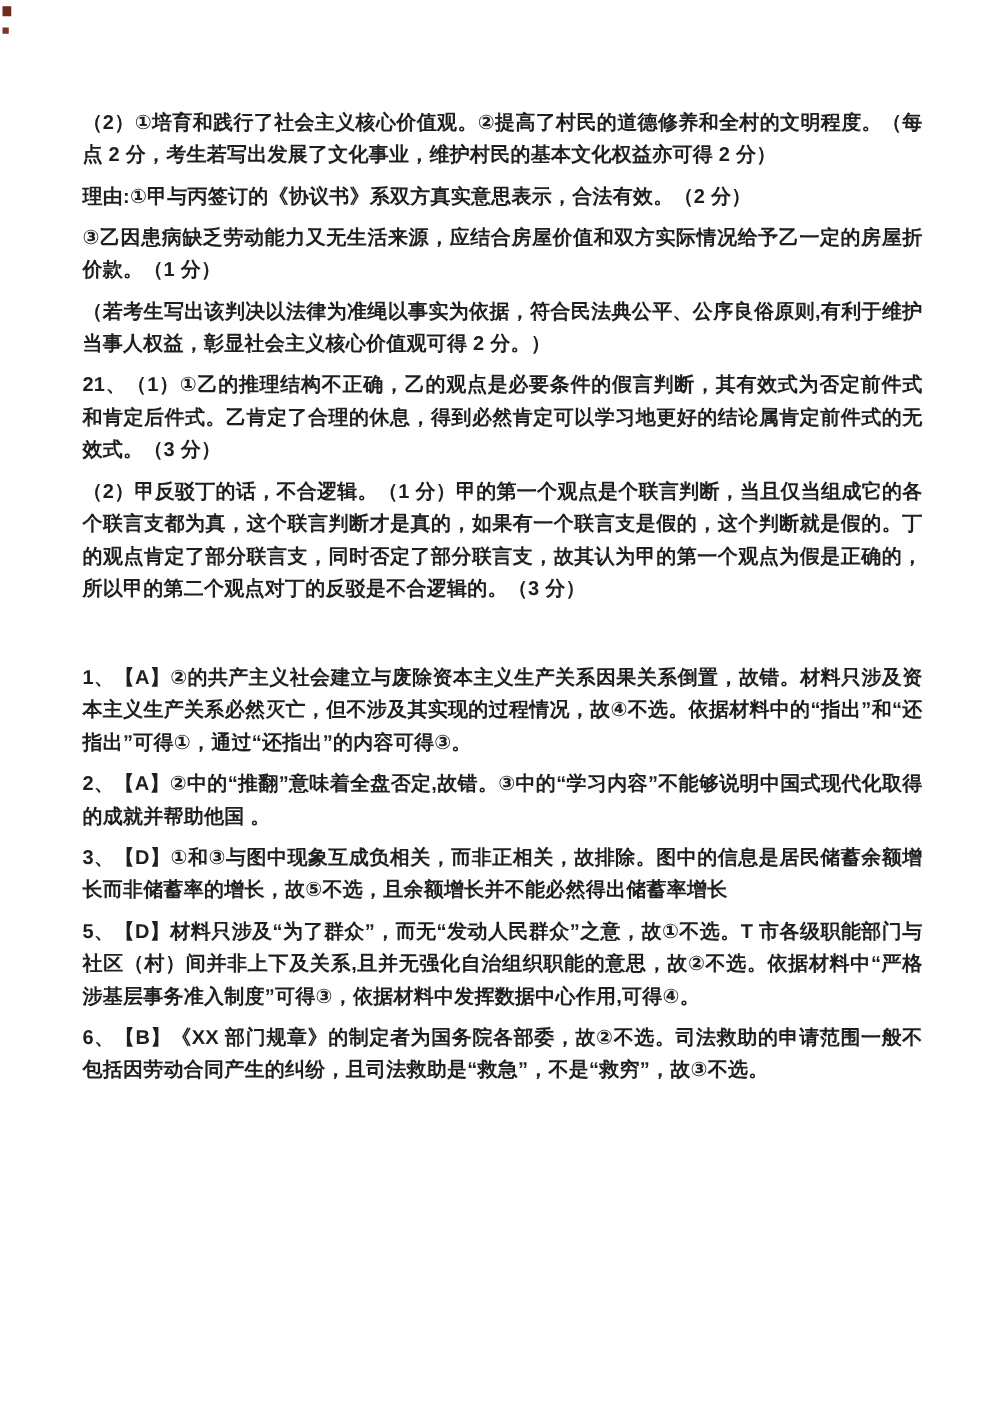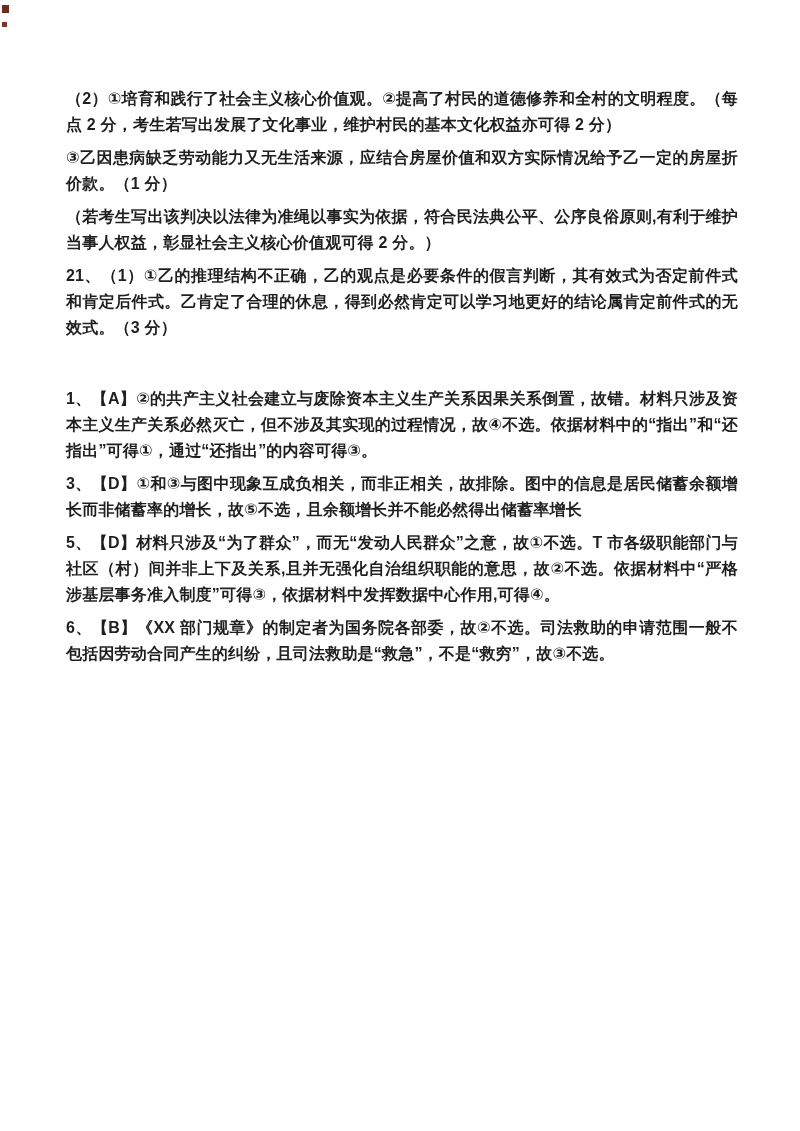--- a/index.html
+++ b/index.html
@@ -57,29 +57,32 @@
 
 <div class="page">
 
   <span class="mark m1"></span>
   <span class="mark m2"></span>
 
   <div class="content">
 
     <section>
       <p>（2）①培育和践行了社会主义核心价值观。②提高了村民的道德修养和全村的文明程度。（每点 2 分，考生若写出发展了文化事业，维护村民的基本文化权益亦可得 2 分）</p>
+      <p>理由:①甲与丙签订的《协议书》系双方真实意思表示，合法有效。（2 分）</p>
       <p>③乙因患病缺乏劳动能力又无生活来源，应结合房屋价值和双方实际情况给予乙一定的房屋折价款。（1 分）</p>
       <p>（若考生写出该判决以法律为准绳以事实为依据，符合民法典公平、公序良俗原则,有利于维护当事人权益，彰显社会主义核心价值观可得 2 分。）</p>
       <p>21、（1）①乙的推理结构不正确，乙的观点是必要条件的假言判断，其有效式为否定前件式和肯定后件式。乙肯定了合理的休息，得到必然肯定可以学习地更好的结论属肯定前件式的无效式。（3 分）</p>
+      <p>（2）甲反驳丁的话，不合逻辑。（1 分）甲的第一个观点是个联言判断，当且仅当组成它的各个联言支都为真，这个联言判断才是真的，如果有一个联言支是假的，这个判断就是假的。丁的观点肯定了部分联言支，同时否定了部分联言支，故其认为甲的第一个观点为假是正确的，所以甲的第二个观点对丁的反驳是不合逻辑的。（3 分）</p>
     </section>
 
     <div class="section-gap"></div>
 
     <section>
       <p>1、【A】②的共产主义社会建立与废除资本主义生产关系因果关系倒置，故错。材料只涉及资本主义生产关系必然灭亡，但不涉及其实现的过程情况，故④不选。依据材料中的“指出”和“还指出”可得①，通过“还指出”的内容可得③。</p>
+      <p>2、【A】②中的“推翻”意味着全盘否定,故错。③中的“学习内容”不能够说明中国式现代化取得的成就并帮助他国 。</p>
       <p>3、【D】①和③与图中现象互成负相关，而非正相关，故排除。图中的信息是居民储蓄余额增长而非储蓄率的增长，故⑤不选，且余额增长并不能必然得出储蓄率增长</p>
       <p>5、【D】材料只涉及“为了群众”，而无“发动人民群众”之意，故①不选。T 市各级职能部门与社区（村）间并非上下及关系,且并无强化自治组织职能的意思，故②不选。依据材料中“严格涉基层事务准入制度”可得③，依据材料中发挥数据中心作用,可得④。</p>
       <p>6、【B】《XX 部门规章》的制定者为国务院各部委，故②不选。司法救助的申请范围一般不包括因劳动合同产生的纠纷，且司法救助是“救急”，不是“救穷”，故③不选。</p>
     </section>
 
   </div>
 
   <div class="footer">
     <span>- 2 -</span>
   </div>

